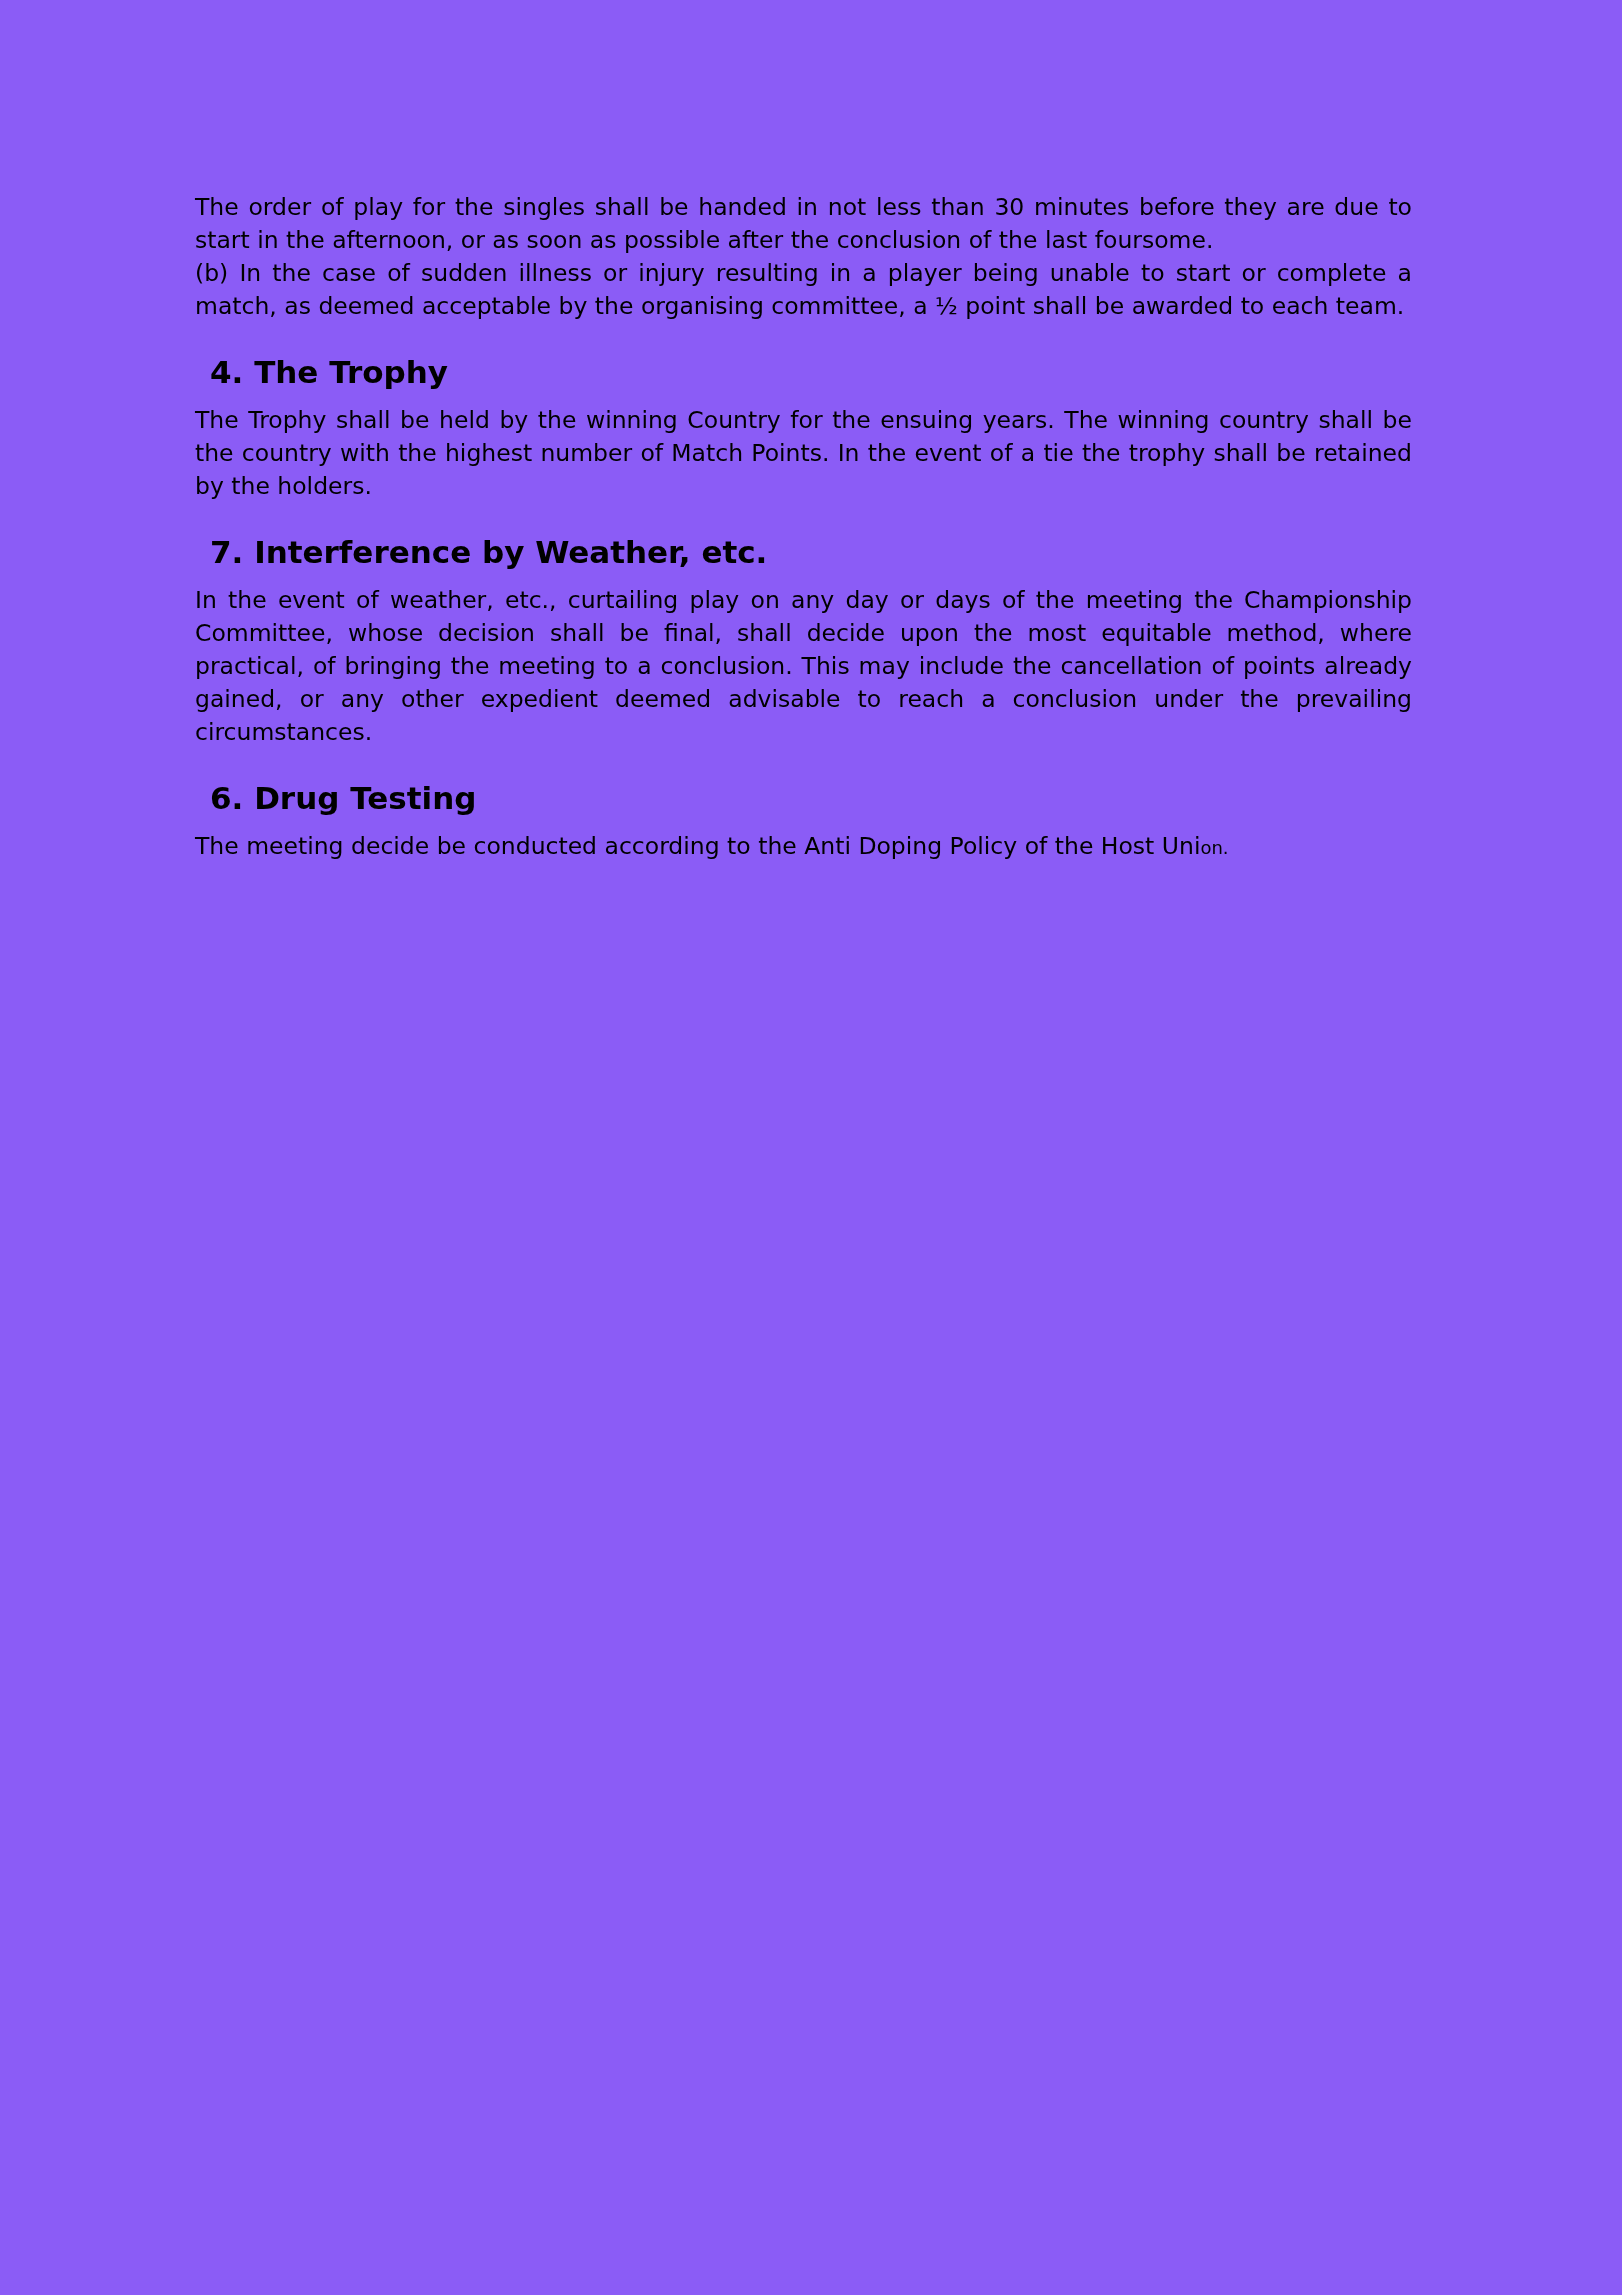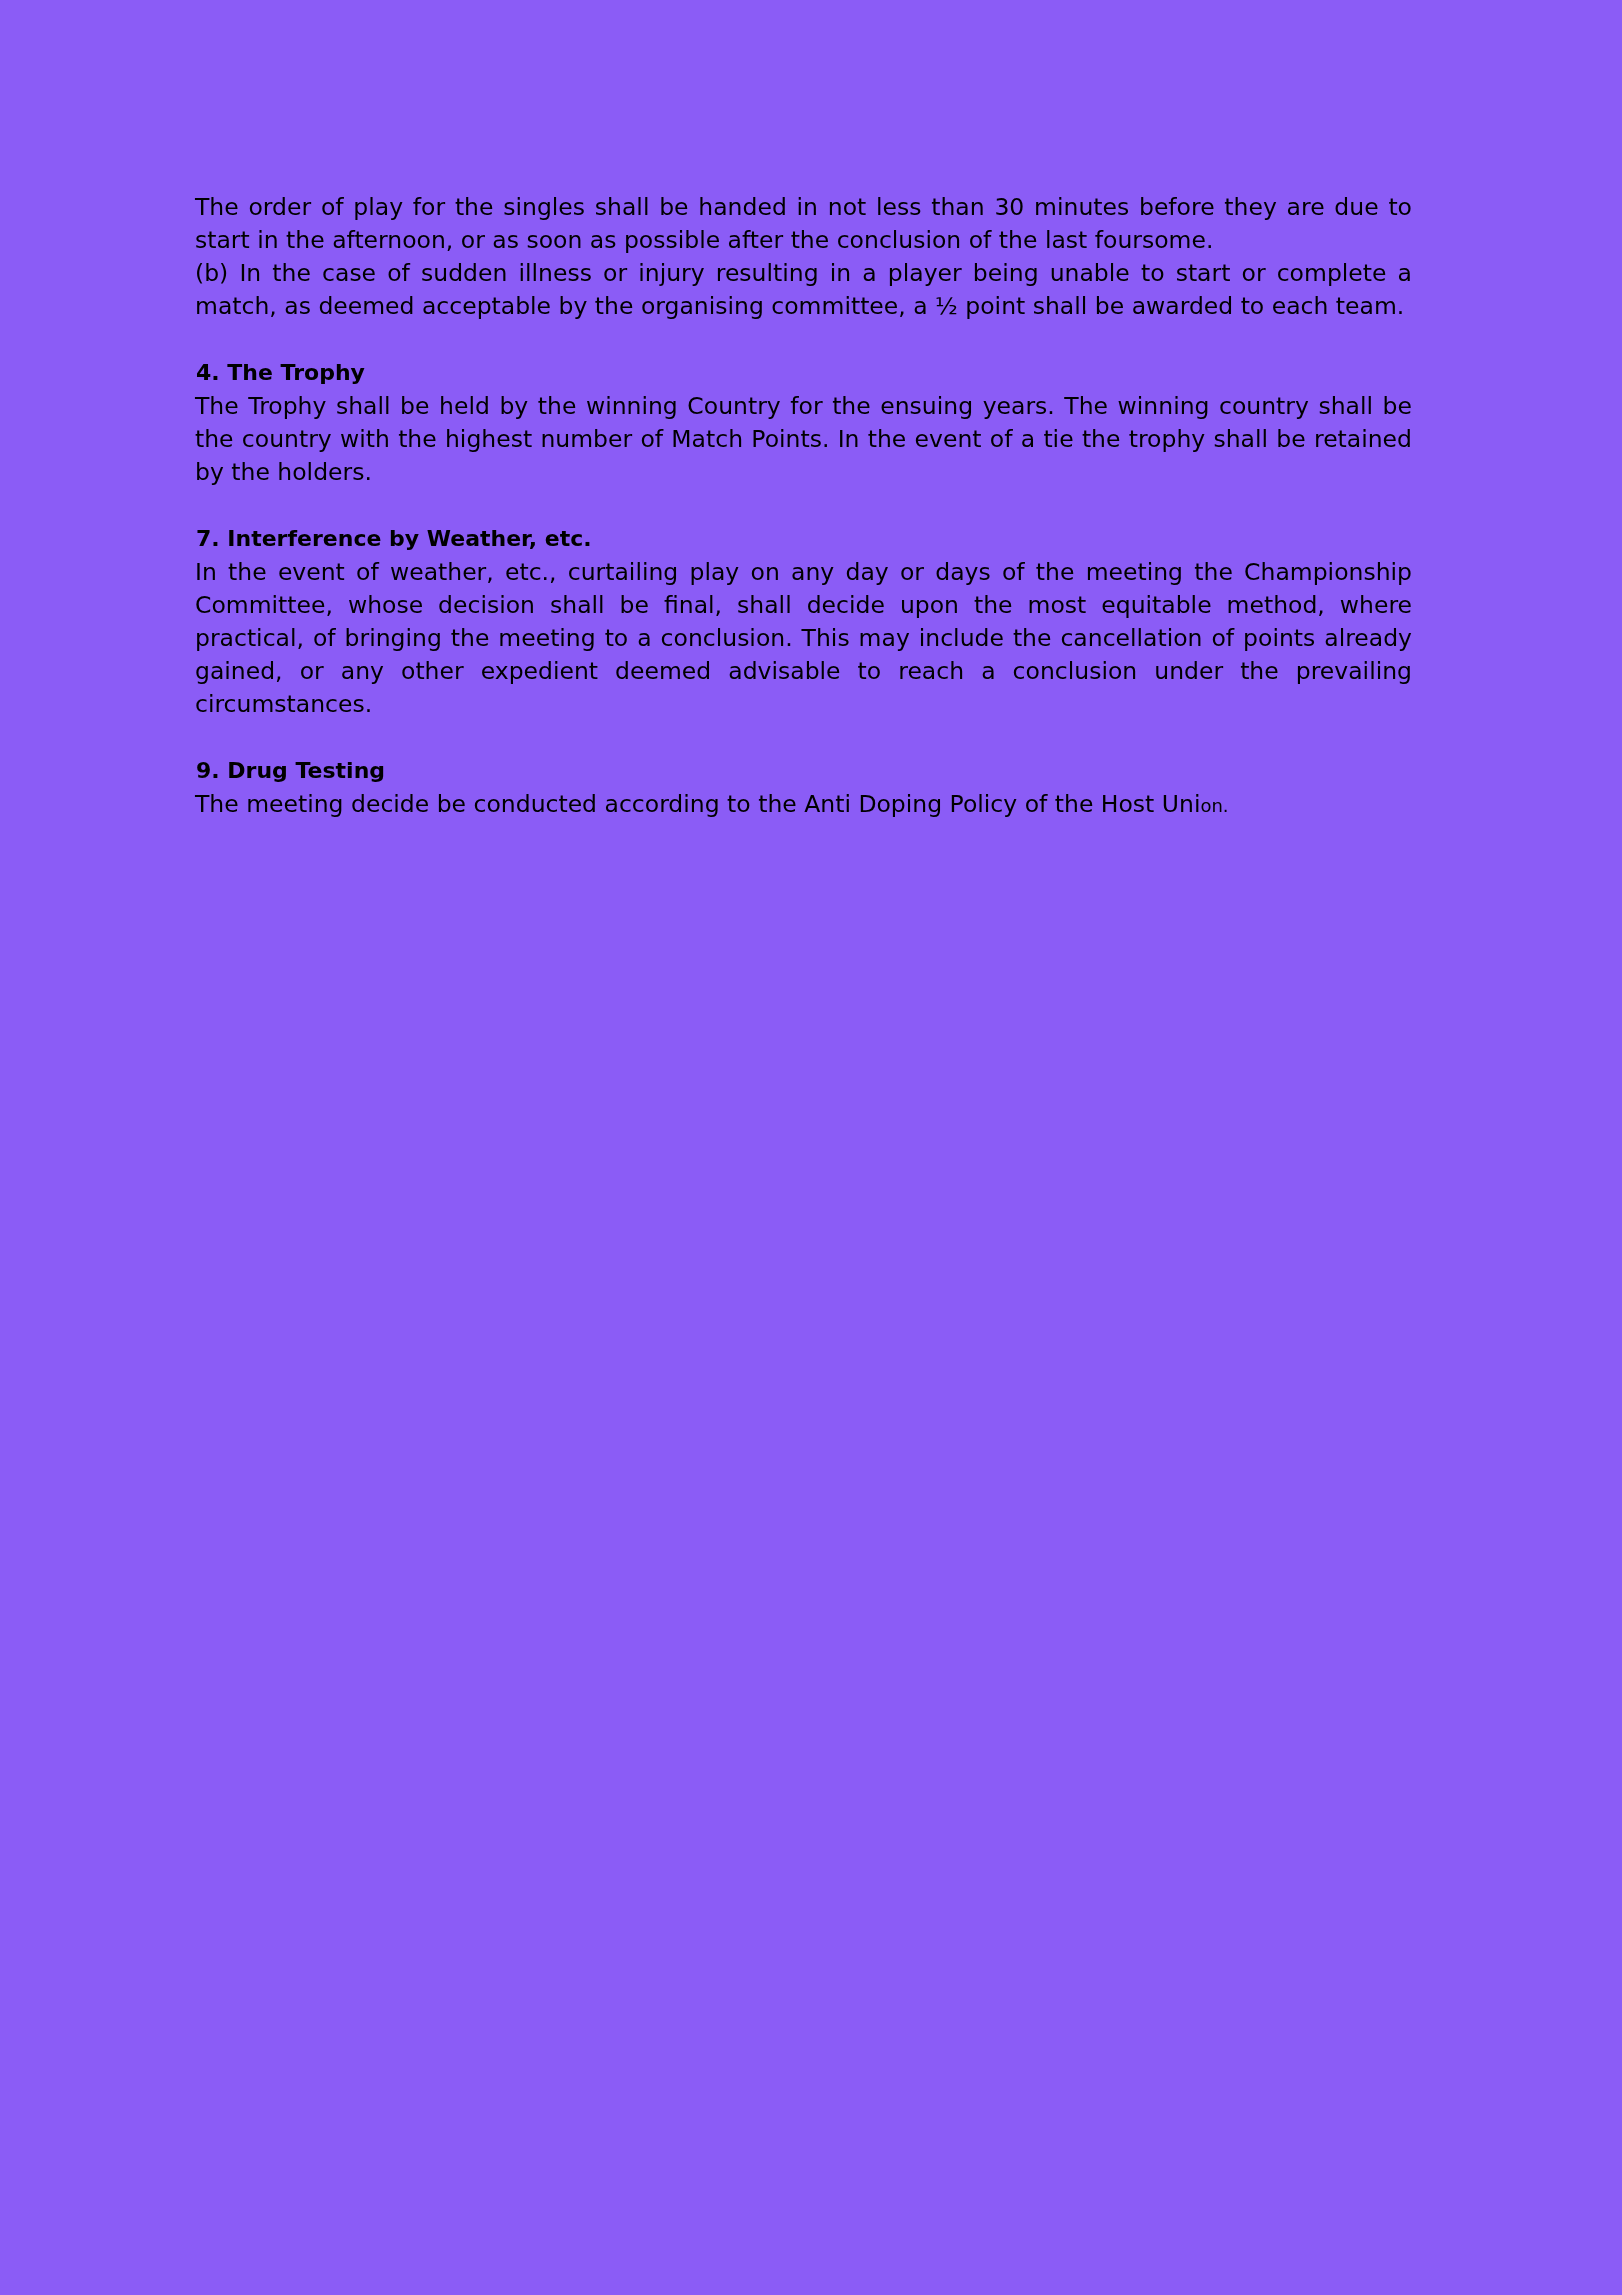--- a/index.html
+++ b/index.html
@@ -30,22 +30,22 @@
     text-align: justify;
     text-justify: inter-word;
   }
   .para {
     margin: 0;
   }
   .section {
     margin-top: 33px;
   }
   .heading {
-    margin: 1px;
-    font-size: 22px;
+    margin: 15px;
+    font-size: 31px;
     line-height: 33px;
     font-weight: bold;
     text-align: left;
   }
   .small-tail {
     font-size: 18px;
     margin-top: 28px;
   }
 </style>
 </head>
@@ -64,19 +64,19 @@
 
     <div class="section">
       <h2 class="heading">7. Interference by Weather, etc.</h2>
       <p class="para">In the event of weather, etc., curtailing play on any day or days of the meeting the Championship Committee, whose decision shall be final, shall decide upon the most equitable method, where practical, of bringing the meeting to a conclusion.  This may include the cancellation of points already gained, or any other expedient deemed advisable to reach a conclusion under the prevailing circumstances.</p>
     </div>
 
     <div class="section">
     </div>
 
     <div class="section">
-      <h2 class="heading">9. Drug Testing</h2>
+      <h2 class="heading">6. Drug Testing</h2>
       <p class="para"><span>The meeting decide be conducted according to the Anti Doping Policy of the Host Uni</span><span class="small-tail">on.</span></p>
     </div>
 
   </div>
 </div>
 
 
 </body></html>

